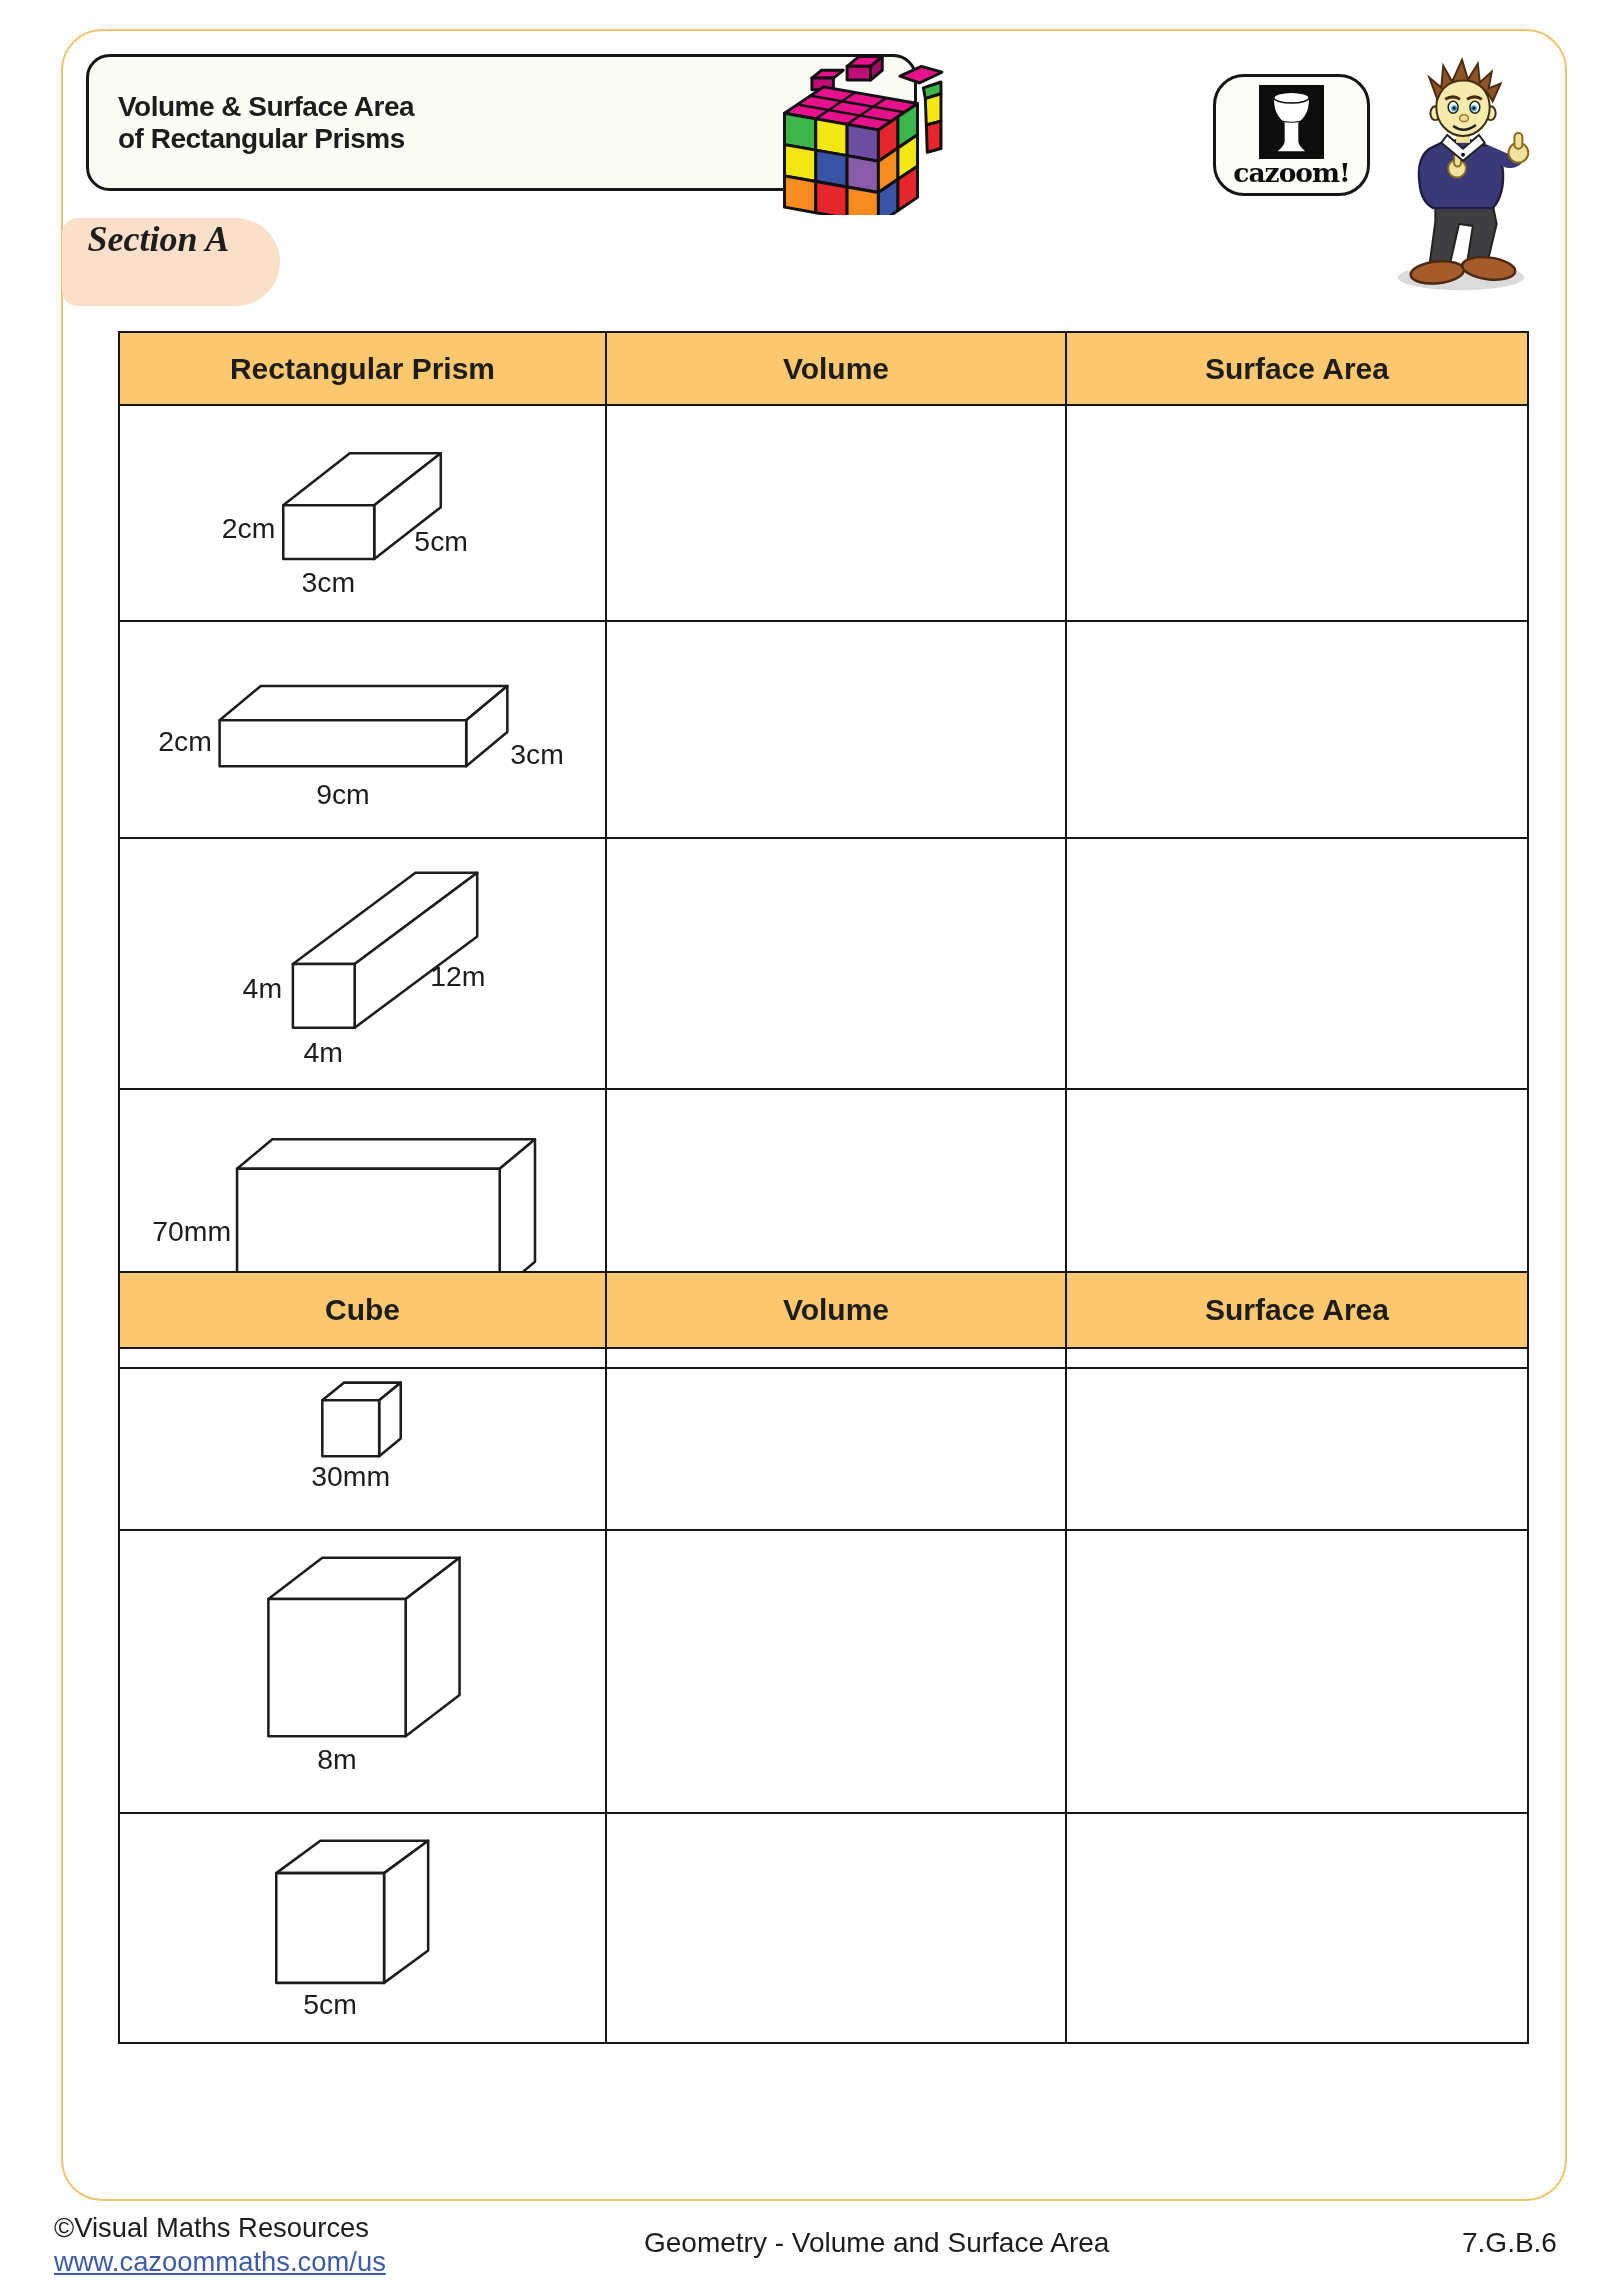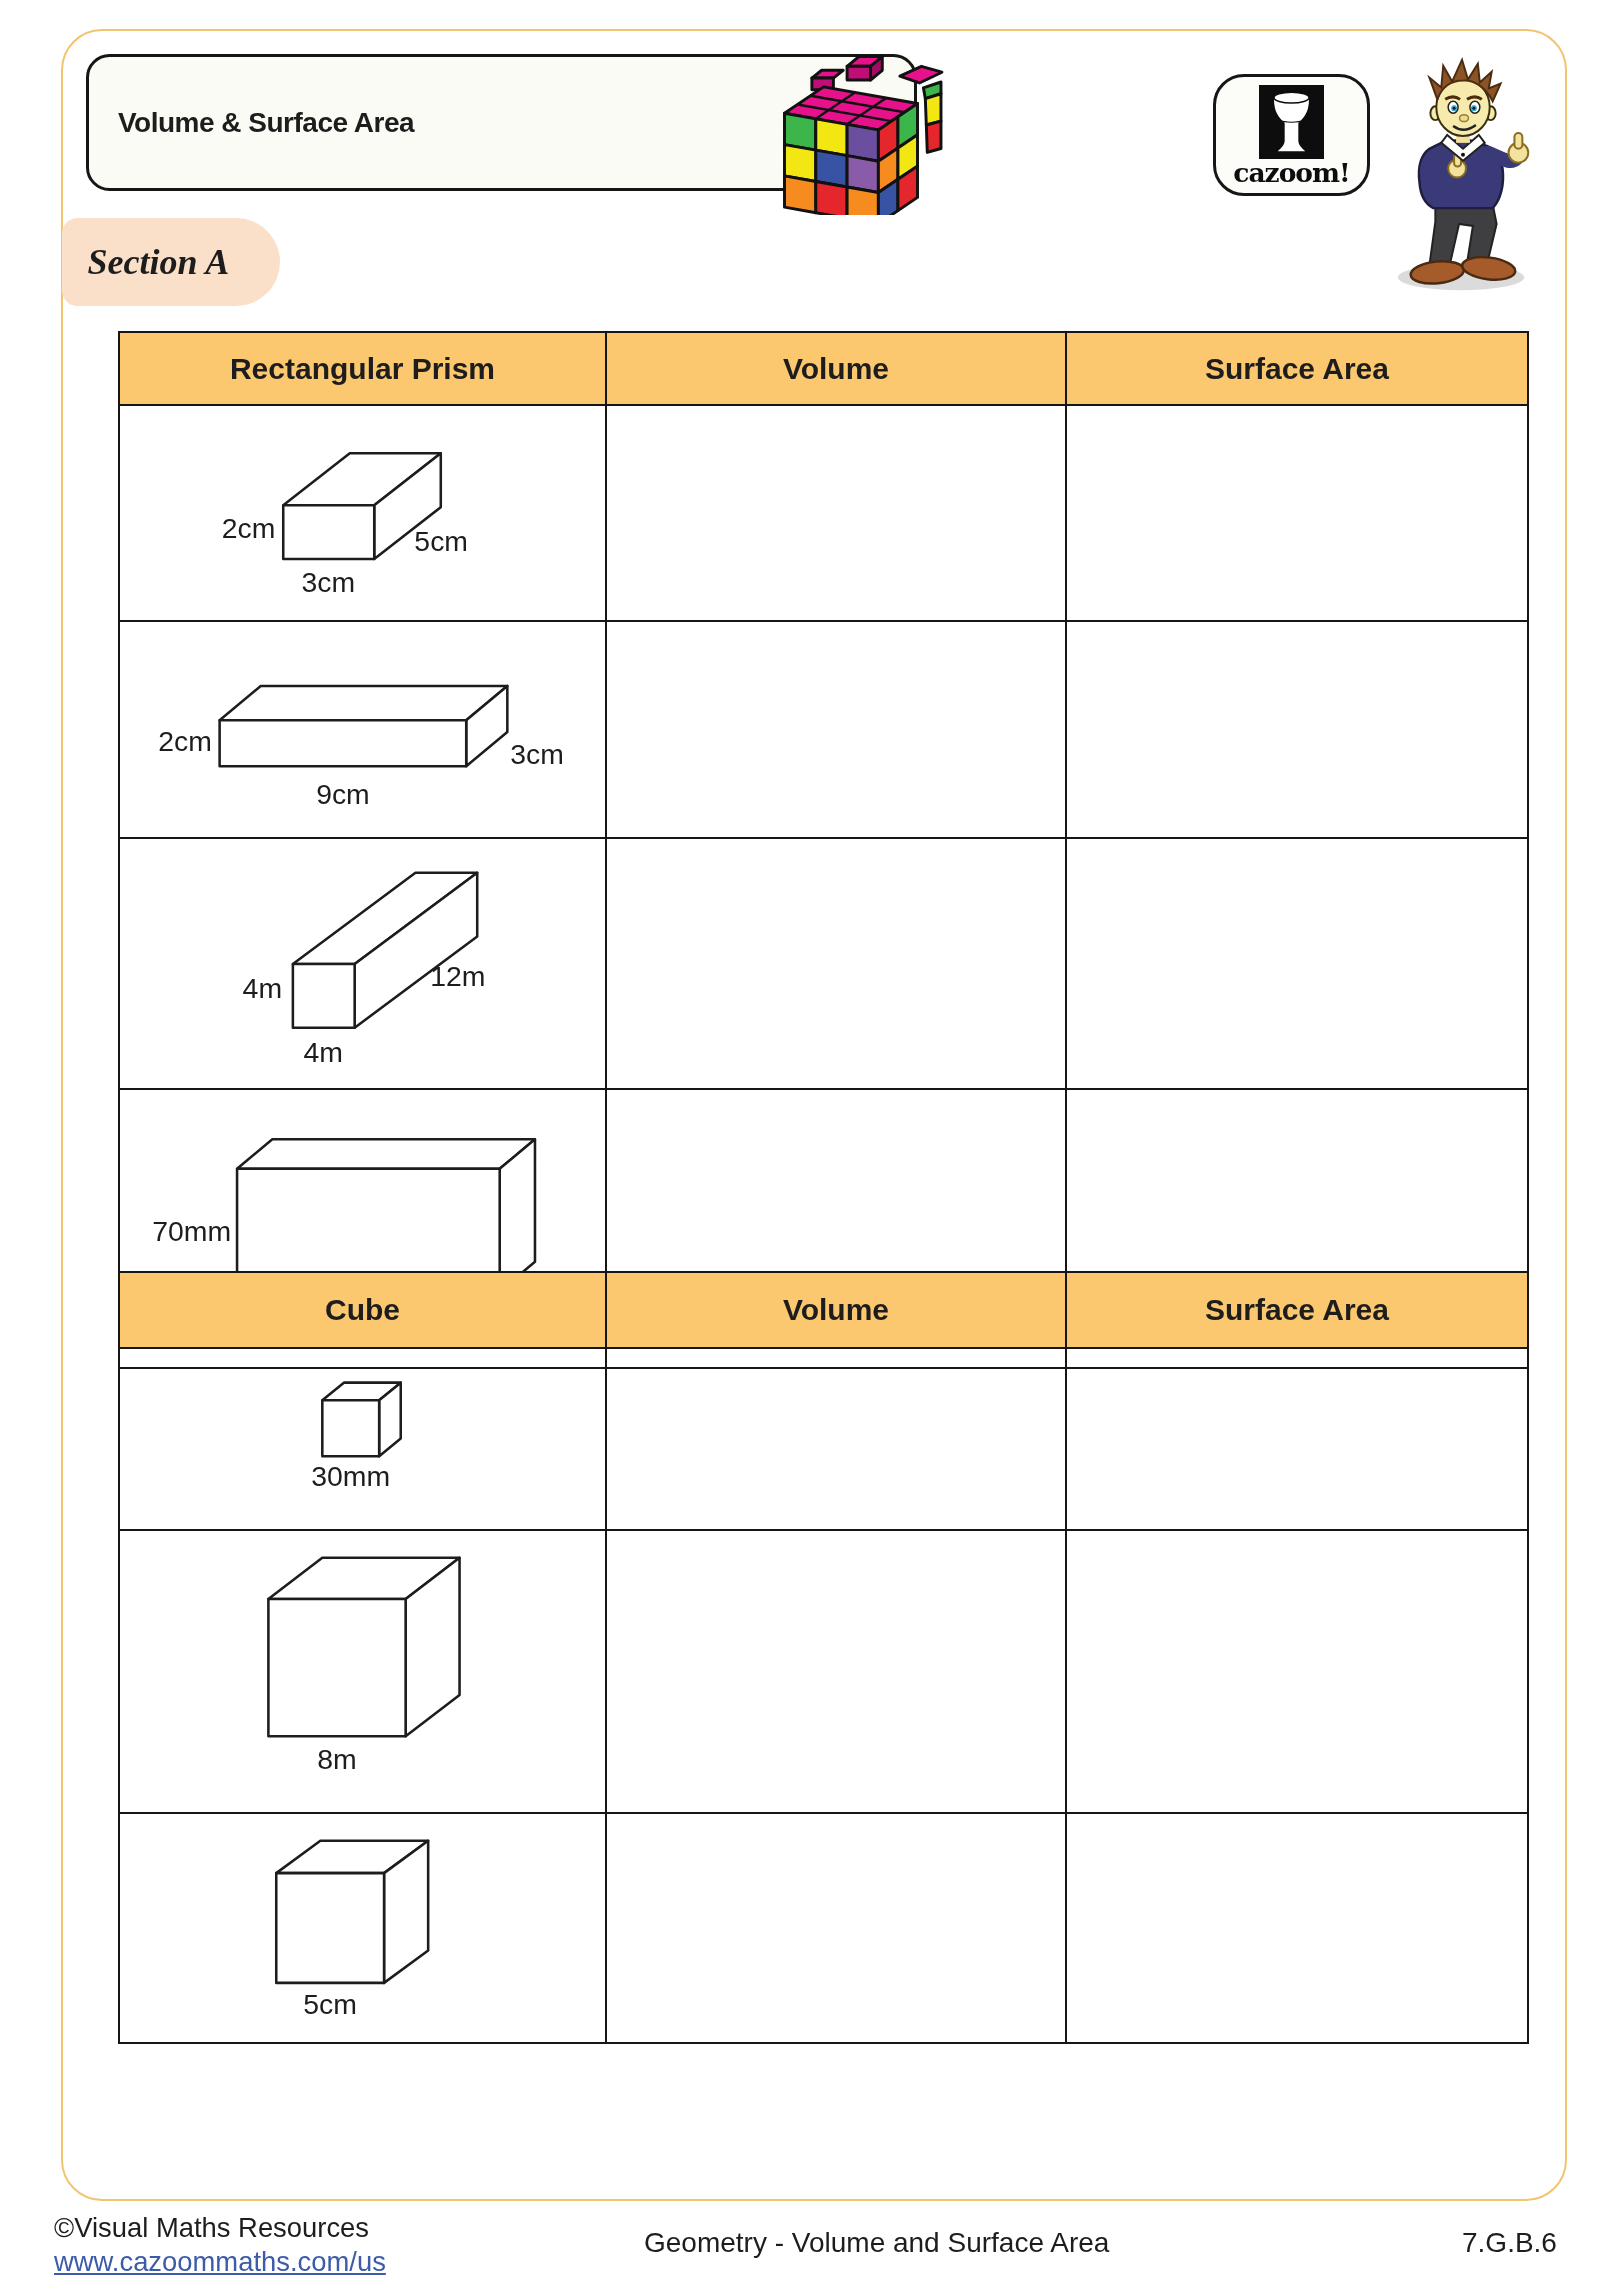--- a/index.html
+++ b/index.html
@@ -23,21 +23,21 @@
   #logo-box{position:absolute;left:1213px;top:74px;width:157px;height:122px;background:#FCFCF8;
         border:3.9px solid #161616;border-radius:31px;box-sizing:border-box;text-align:center;}
   #logo-black{width:65px;height:74px;background:#0d0d0d;margin:7.8px auto 0 auto;display:flex;align-items:center;justify-content:center;}
   #logo-word{font-family:"DejaVu Serif",serif;font-weight:bold;font-size:26.5px;color:#0d0d0d;margin-top:-2px;letter-spacing:-1px;}
 
   
   #mascot{position:absolute;left:1376px;top:55px;width:176px;height:239px;z-index:3;}
 
   
   #section-tab{position:absolute;left:62px;top:218px;width:218px;height:88px;background:#FAE0C8;
-        border-radius:15.7px 44px 44px 15.7px;display:flex;align-items:center;padding-left:25.5px;box-sizing:border-box;}
+        border-radius:15.7px 44px 44px 15.7px;display:flex;padding-left:25.5px;box-sizing:border-box;}
   #section-tab .stxt{font-family:"Liberation Serif",serif;font-style:italic;font-weight:bold;font-size:36px;color:#1d1d1d;}
 
   
   table.wtable{position:absolute;left:118px;border-collapse:collapse;table-layout:fixed;}
   table.wtable td,table.wtable th{border:2.9px solid #161616;padding:16px;vertical-align:middle;}
   table.wtable th{background:#FBC86F;font-size:30px;font-weight:bold;color:#1d1d1d;font-family:"Liberation Sans",sans-serif;}
   #table1{top:331px;}
   #table2{top:1271px;}
   td.draw{padding:0;}
   td.draw svg{display:block;}
@@ -54,20 +54,21 @@
 </style>
 </head>
 <body>
 
 <div id="page">
 
   <div id="page-border"></div>
 
   <div id="title-box">
     <div class="tline">Volume &amp; Surface Area</div>
+    <div class="tline">of Rectangular Prisms</div>
   </div>
 
   <svg id="rubik" viewBox="0 0 200 182">
 
     <polygon class="tile" points="150,40 172,30 193,36 170,47" fill="#E8118C"></polygon>
     <polygon class="tile" points="174,52 192,46 192,58 176,63" fill="#3CB54A"></polygon>
     <polygon class="tile" points="176,63 192,58 192,86 177,90" fill="#F2E713"></polygon>
     <polygon class="tile" points="177,90 192,86 192,114 178,118" fill="#E5262C"></polygon>
 
     <polygon class="tile" points="96,30 108,20 132,20 120,30" fill="#E8118C"></polygon>

